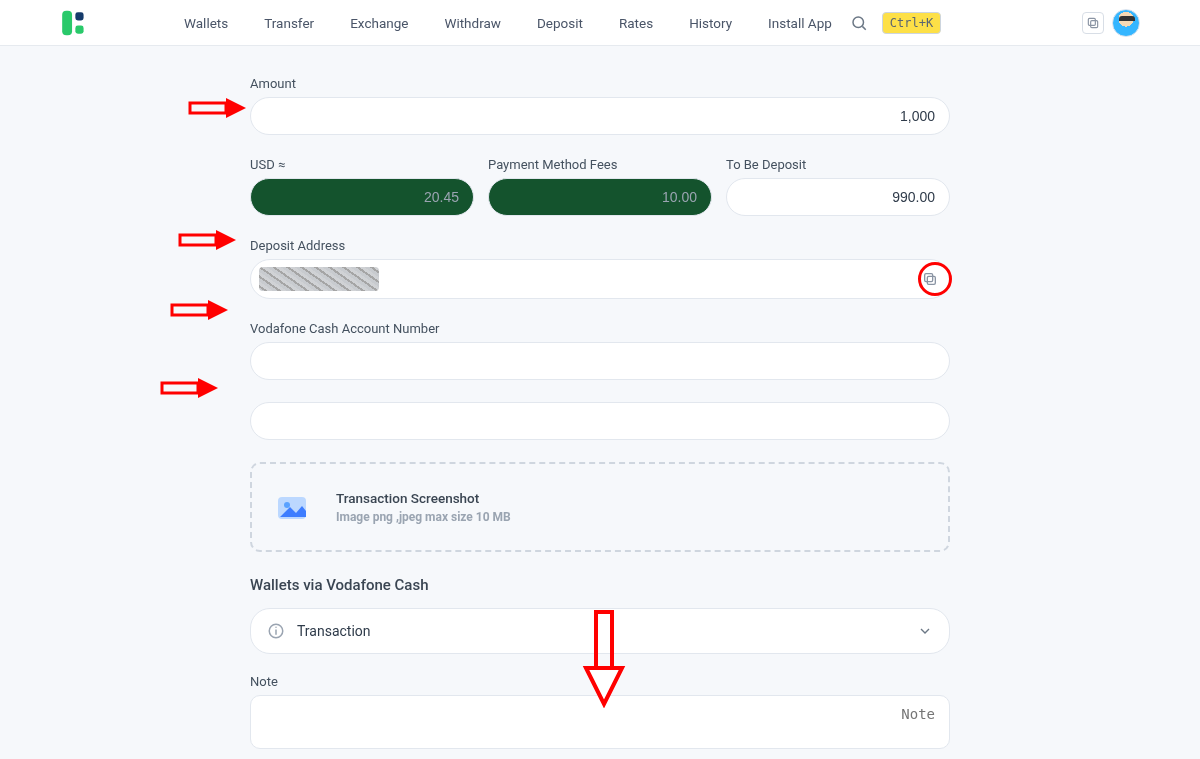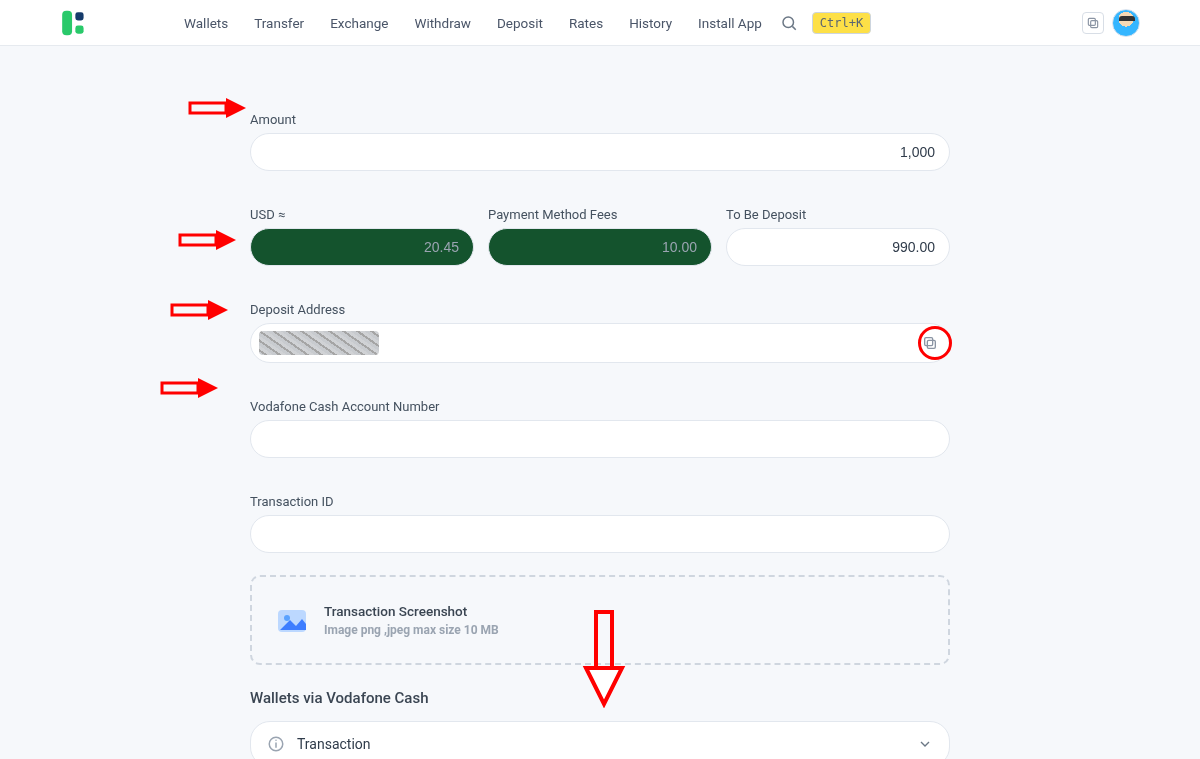--- a/index.html
+++ b/index.html
@@ -15,21 +15,21 @@
     border-bottom: 1px solid #e6eaef;
     height: 46px;
     display: flex;
     align-items: center;
     padding: 0 60px 0 60px;
   }
   .logo {
     width: 34px; height: 28px; margin-right: 90px; flex: 0 0 auto;
     display:flex; align-items:center;
   }
-  .nav { display:flex; gap: 26px; align-items:center; }
+  .nav { display:flex; gap: 36px; align-items:center; }
   .nav a {
     color: #4a5568; text-decoration: none; font-size: 13.5px;
   }
   .topbar-right {
     margin-left: 18px; display:flex; align-items:center; gap: 14px;
   }
   .search-icon { color:#6b7785; }
   .kbd {
     border:1px solid #cdd5de; border-radius:4px; padding:3px 7px;
     font-family: ui-monospace,Consolas,monospace; font-size:12px; color:#5a6572;
@@ -72,21 +72,21 @@
     font-size: 14px;
     background:#fff;
     color:#2f3b4a;
     outline:none;
     text-align:right;
   }
   .disabled-input {
     background:#14532d;
     color:#9aa4b1;
   }
-  .group { margin-bottom: 22px; margin-top: 36px; }
+  .group { margin-bottom: 22px; }
   .row3 {
     display:grid;
     grid-template-columns: 1fr 1fr 1fr;
     gap: 14px;
   }
   .deposit-addr-wrap {
     position:relative;
   }
   .deposit-addr {
     border:1px solid #e2e7ee;
@@ -113,21 +113,21 @@
   .red-circle {
     position:absolute; right:-3px; top:50%; transform:translateY(-50%);
     width:34px;height:34px;border:3px solid #ff0000;border-radius:50%;
     pointer-events:none;
   }
   
   .upload {
     border:2px dashed #cfd6df;
     border-radius:10px;
     padding: 24px 24px;
-    display:flex; align-items:center; gap:16px;
+    display:flex; align-items:center; gap:28px;
     margin-bottom: 24px;
     width:100%;
     min-height:90px;
   }
   .upload-icon {
     width:32px;height:32px;
   }
   .upload-title {font-size:13.5px;color:#3a4552;font-weight:500;}
   .upload-sub {font-size:12px;color:#9aa4b1;margin-top:4px;font-weight:bold;}
   
@@ -284,21 +284,20 @@
         <span class="red-circle"></span>
       </div>
     </div>
 
     <div class="group">
       <span class="label">Vodafone Cash Account Number</span>
       <input class="input" style="">
     </div>
 
     <div class="group">
-      <span class="label">Transaction ID</span>
       <input class="input" style="">
     </div>
 
     <div class="upload">
       <span class="upload-icon">
         <svg viewBox="0 0 32 32" width="32" height="32">
           <rect x="2" y="6" width="28" height="22" rx="4" fill="#bcd8ff"></rect>
           <circle cx="11" cy="14" r="3" fill="#5aa2ff"></circle>
           <path d="M4 26 L14 16 L20 22 L26 15 L30 20 V26 Z" fill="#3d7dff"></path>
         </svg>

